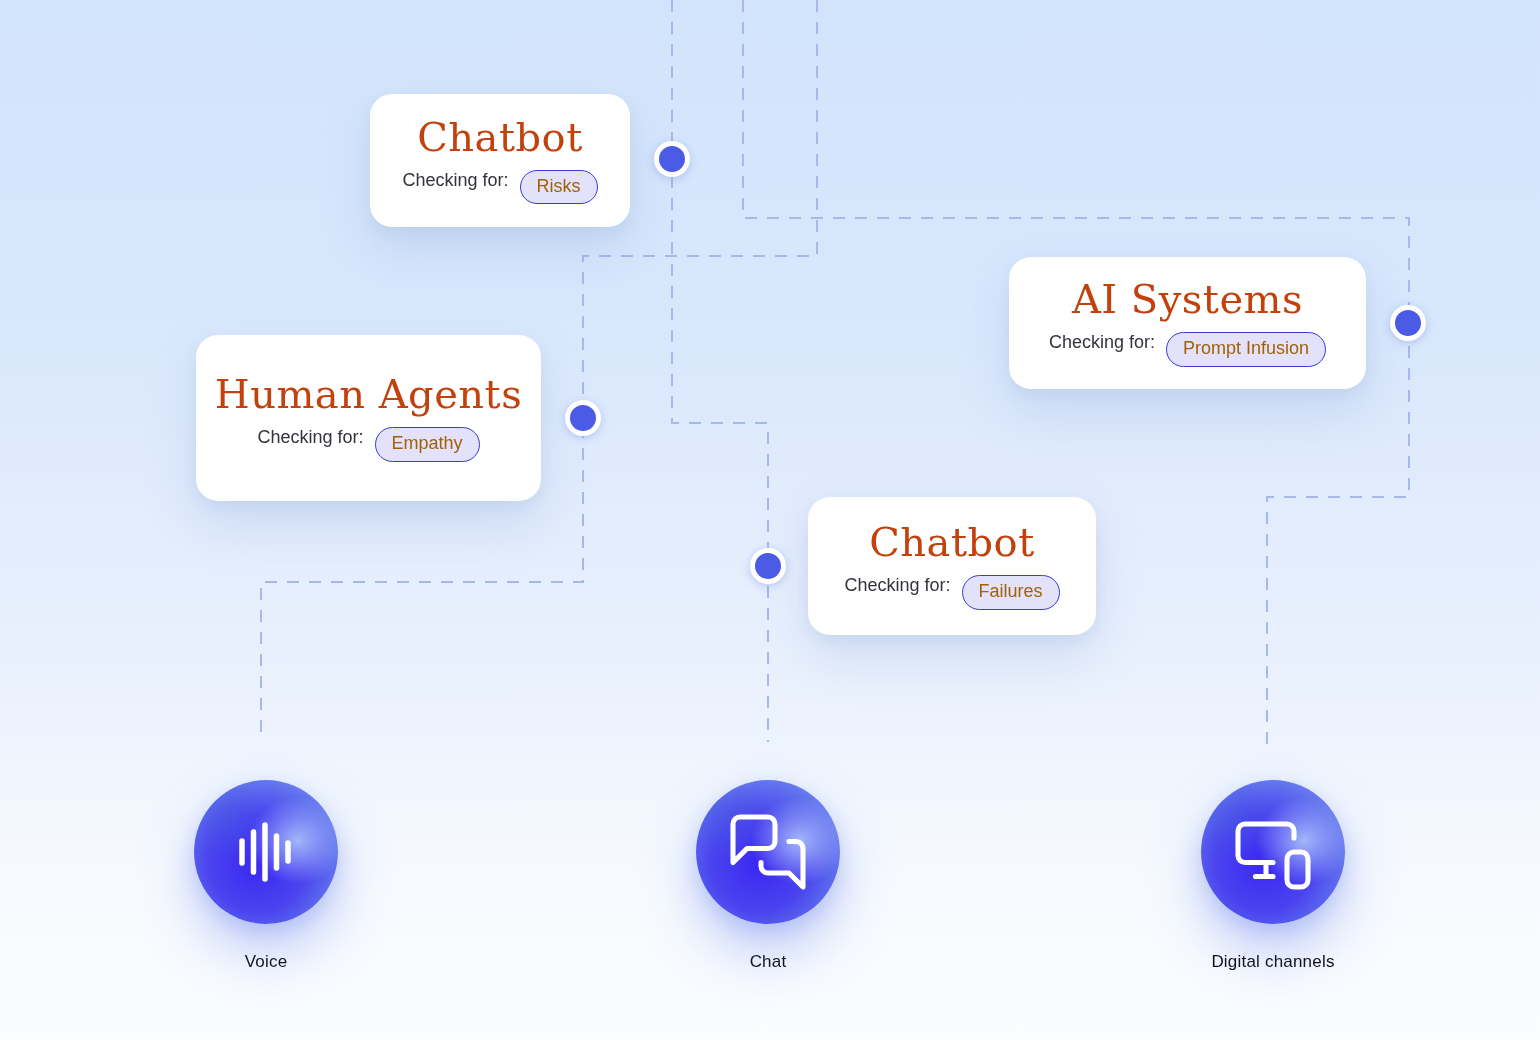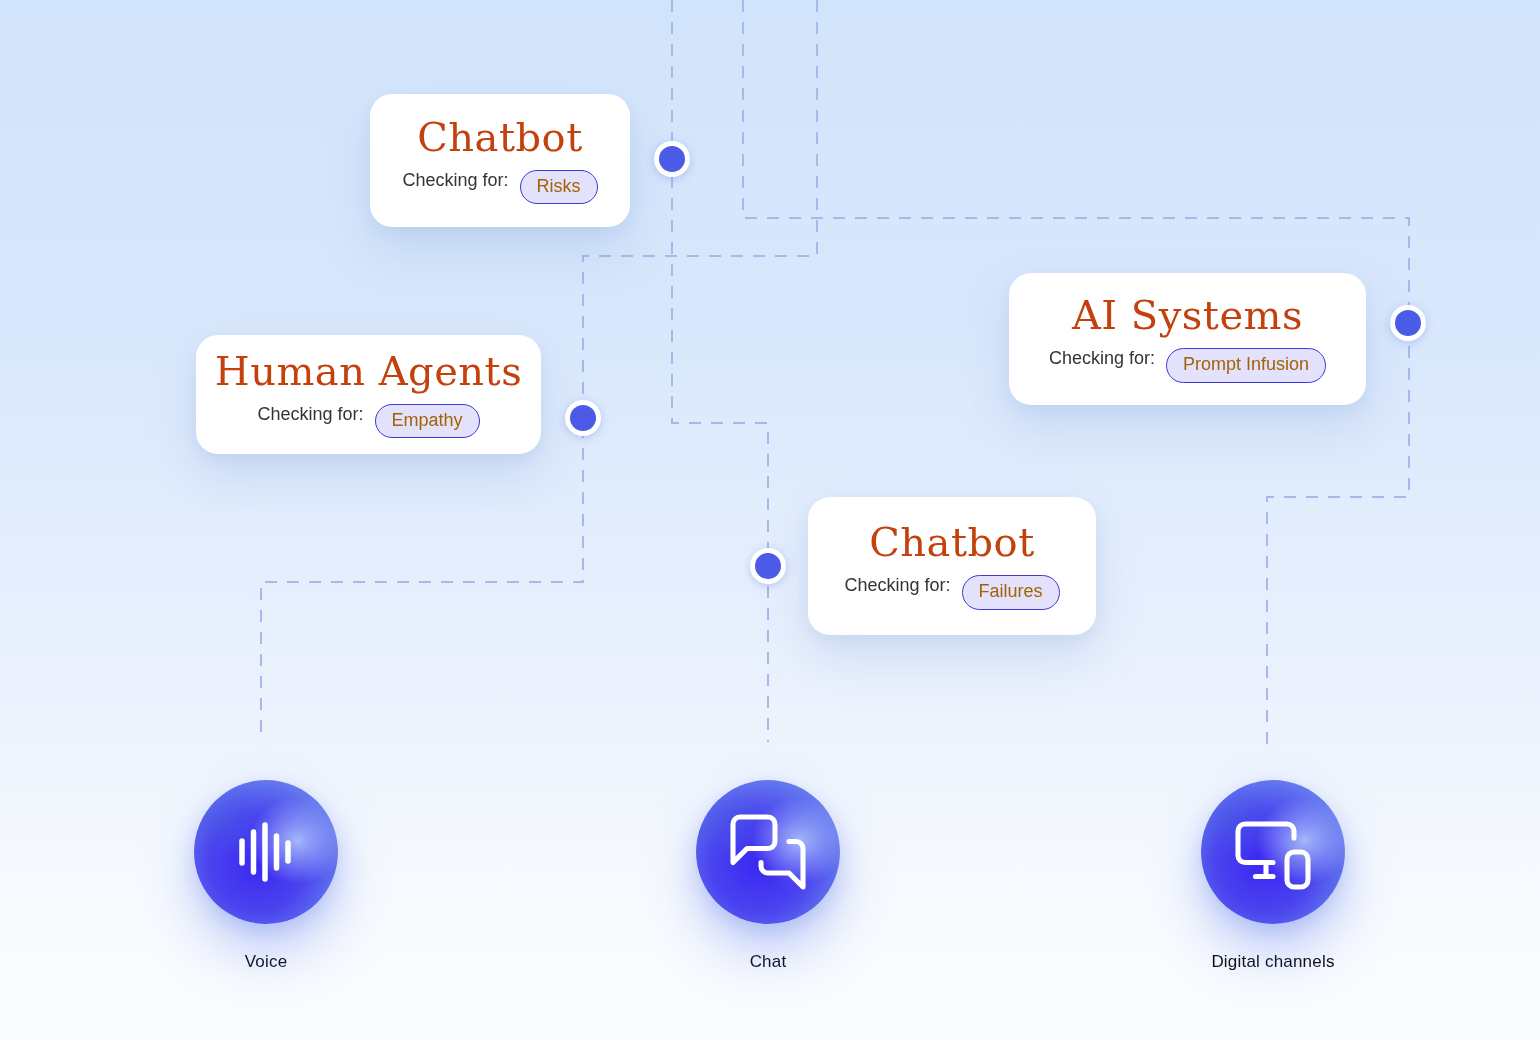--- a/index.html
+++ b/index.html
@@ -20,22 +20,22 @@
     font-family:"DejaVu Serif","Liberation Serif",serif;
     font-size:40px;line-height:1;color:#c2410c;font-weight:500;letter-spacing:.5px;
   }
   .card-row{display:flex;align-items:flex-start;gap:11px;}
   .check-label{font-size:18px;color:#33333b;}
   .pill{
     background:#e4e2fb;border:1.6px solid #3b39d8;color:#a16207;
     border-radius:999px;padding:5px 16px 6px;font-size:18px;line-height:1.2;white-space:nowrap;
   }
   #card-chatbot-risks{left:370px;top:94px;width:260px;height:133px;}
-  #card-human-agents{left:196px;top:335px;width:345px;height:119px;}
-  #card-ai-systems{left:1009px;top:273px;width:357px;height:132px;}
+  #card-human-agents{left:196px;top:335px;width:345px;height:166px;}
+  #card-ai-systems{left:1009px;top:257px;width:357px;height:132px;}
   #card-chatbot-failures{left:808px;top:497px;width:288px;height:138px;}
 
   .dot{
     position:absolute;width:26px;height:26px;border-radius:50%;
     background:#4c5be6;border:5px solid #ffffff;box-sizing:content-box;
     transform:translate(-50%,-50%);box-shadow:0 2px 8px rgba(100,130,220,.35);
   }
   #dot-chatbot-risks{left:672px;top:159px;}
   #dot-human-agents{left:583px;top:418px;}
   #dot-ai-systems{left:1408px;top:323px;}

